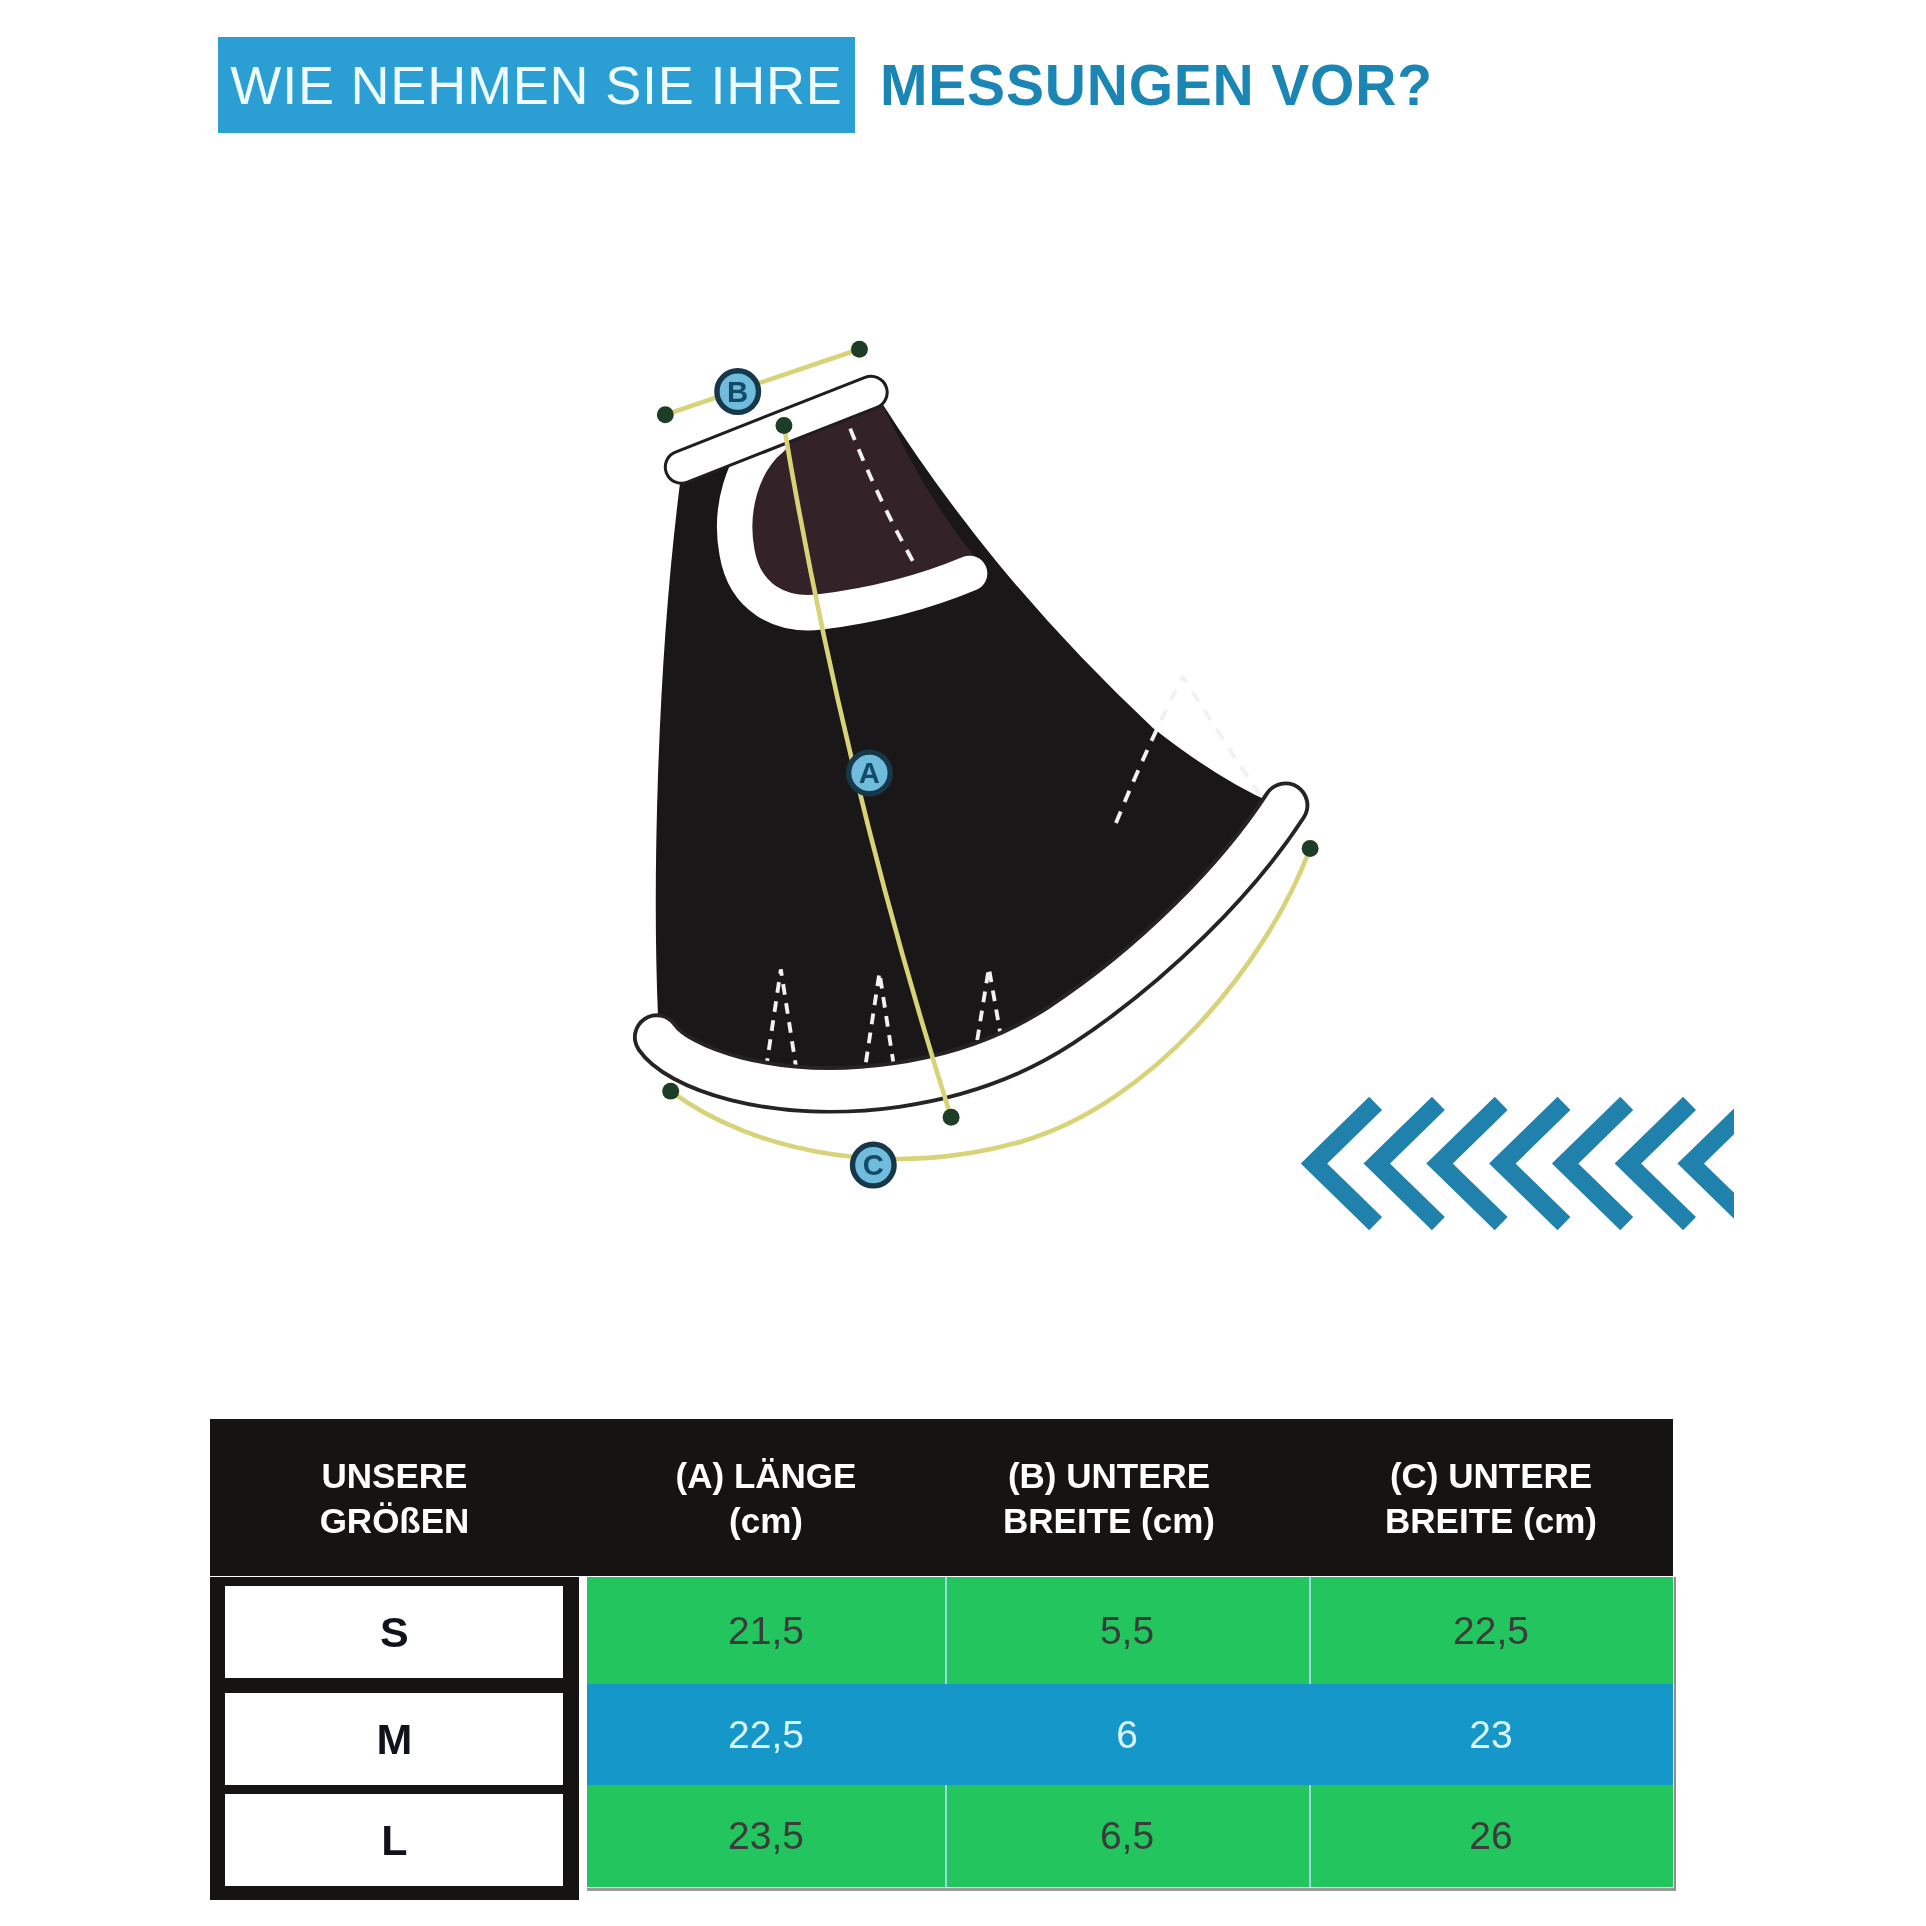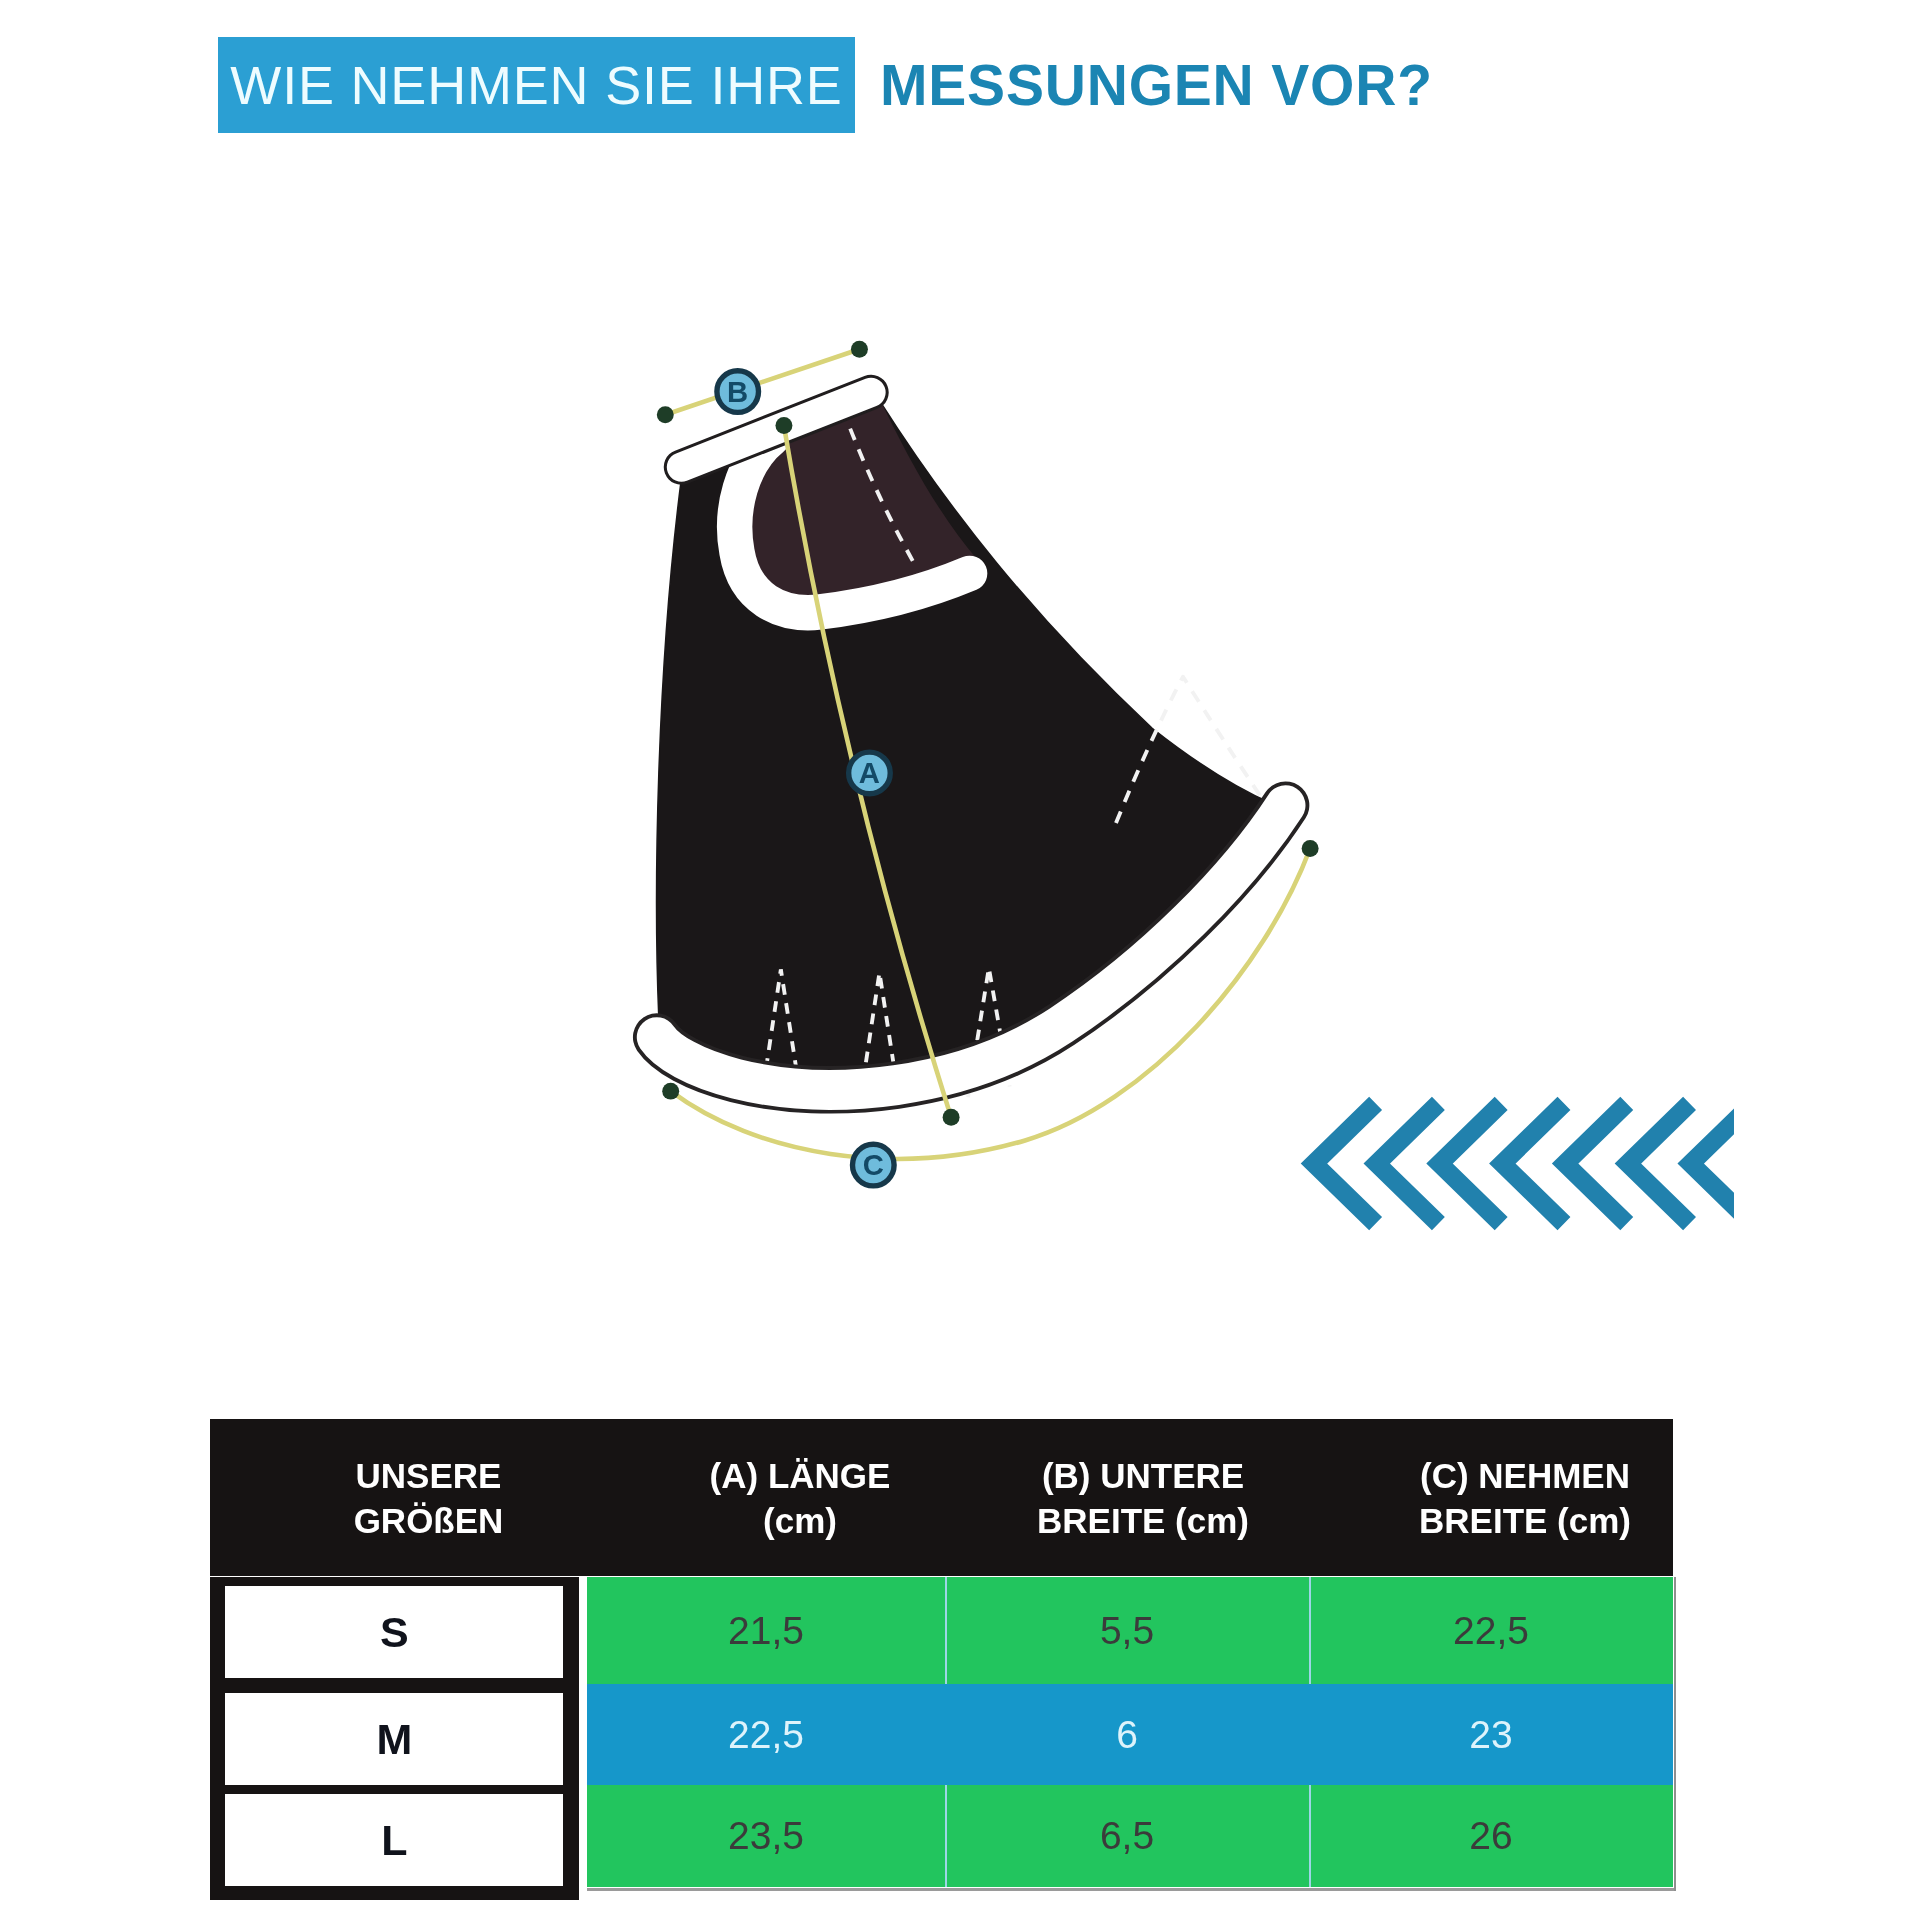--- a/index.html
+++ b/index.html
@@ -23,21 +23,21 @@
   
   .diagram-svg { position:absolute; left:632px; top:293px; }
 
   
   .tbl-header {
     position:absolute; left:210px; top:1419px; width:1463px; height:157px;
     background:#161313;
   }
   .hc { position:absolute; top:0; height:157px; display:flex; flex-direction:column;
         align-items:center; justify-content:center; color:#ffffff; font-weight:700;
-        font-size:35px; line-height:45px; text-align:left;margin-left:34px; }
+        font-size:35px; line-height:45px; text-align:left; }
   .hc0 { left:0;    width:369px; }
   .hc1 { left:377px; width:358px; }
   .hc2 { left:717px; width:364px; }
   .hc3 { left:1099px; width:364px; }
 
   .sizes-box {
     position:absolute; left:210px; top:1577px; width:369px; height:323px;
     background:#161313;
   }
   .size-cell {
@@ -158,21 +158,21 @@
     </div>
     <div class="hc hc1">
       <span>(A) LÄNGE</span>
       <span>(cm)</span>
     </div>
     <div class="hc hc2">
       <span>(B) UNTERE</span>
       <span>BREITE (cm)</span>
     </div>
     <div class="hc hc3">
-      <span>(C) NEHMEN</span>
+      <span>(C) UNTERE</span>
       <span>BREITE (cm)</span>
     </div>
   </div>
 
   <div class="sizes-box">
     <div class="size-cell s">S</div>
     <div class="size-cell m">M</div>
     <div class="size-cell l">L</div>
   </div>
 

